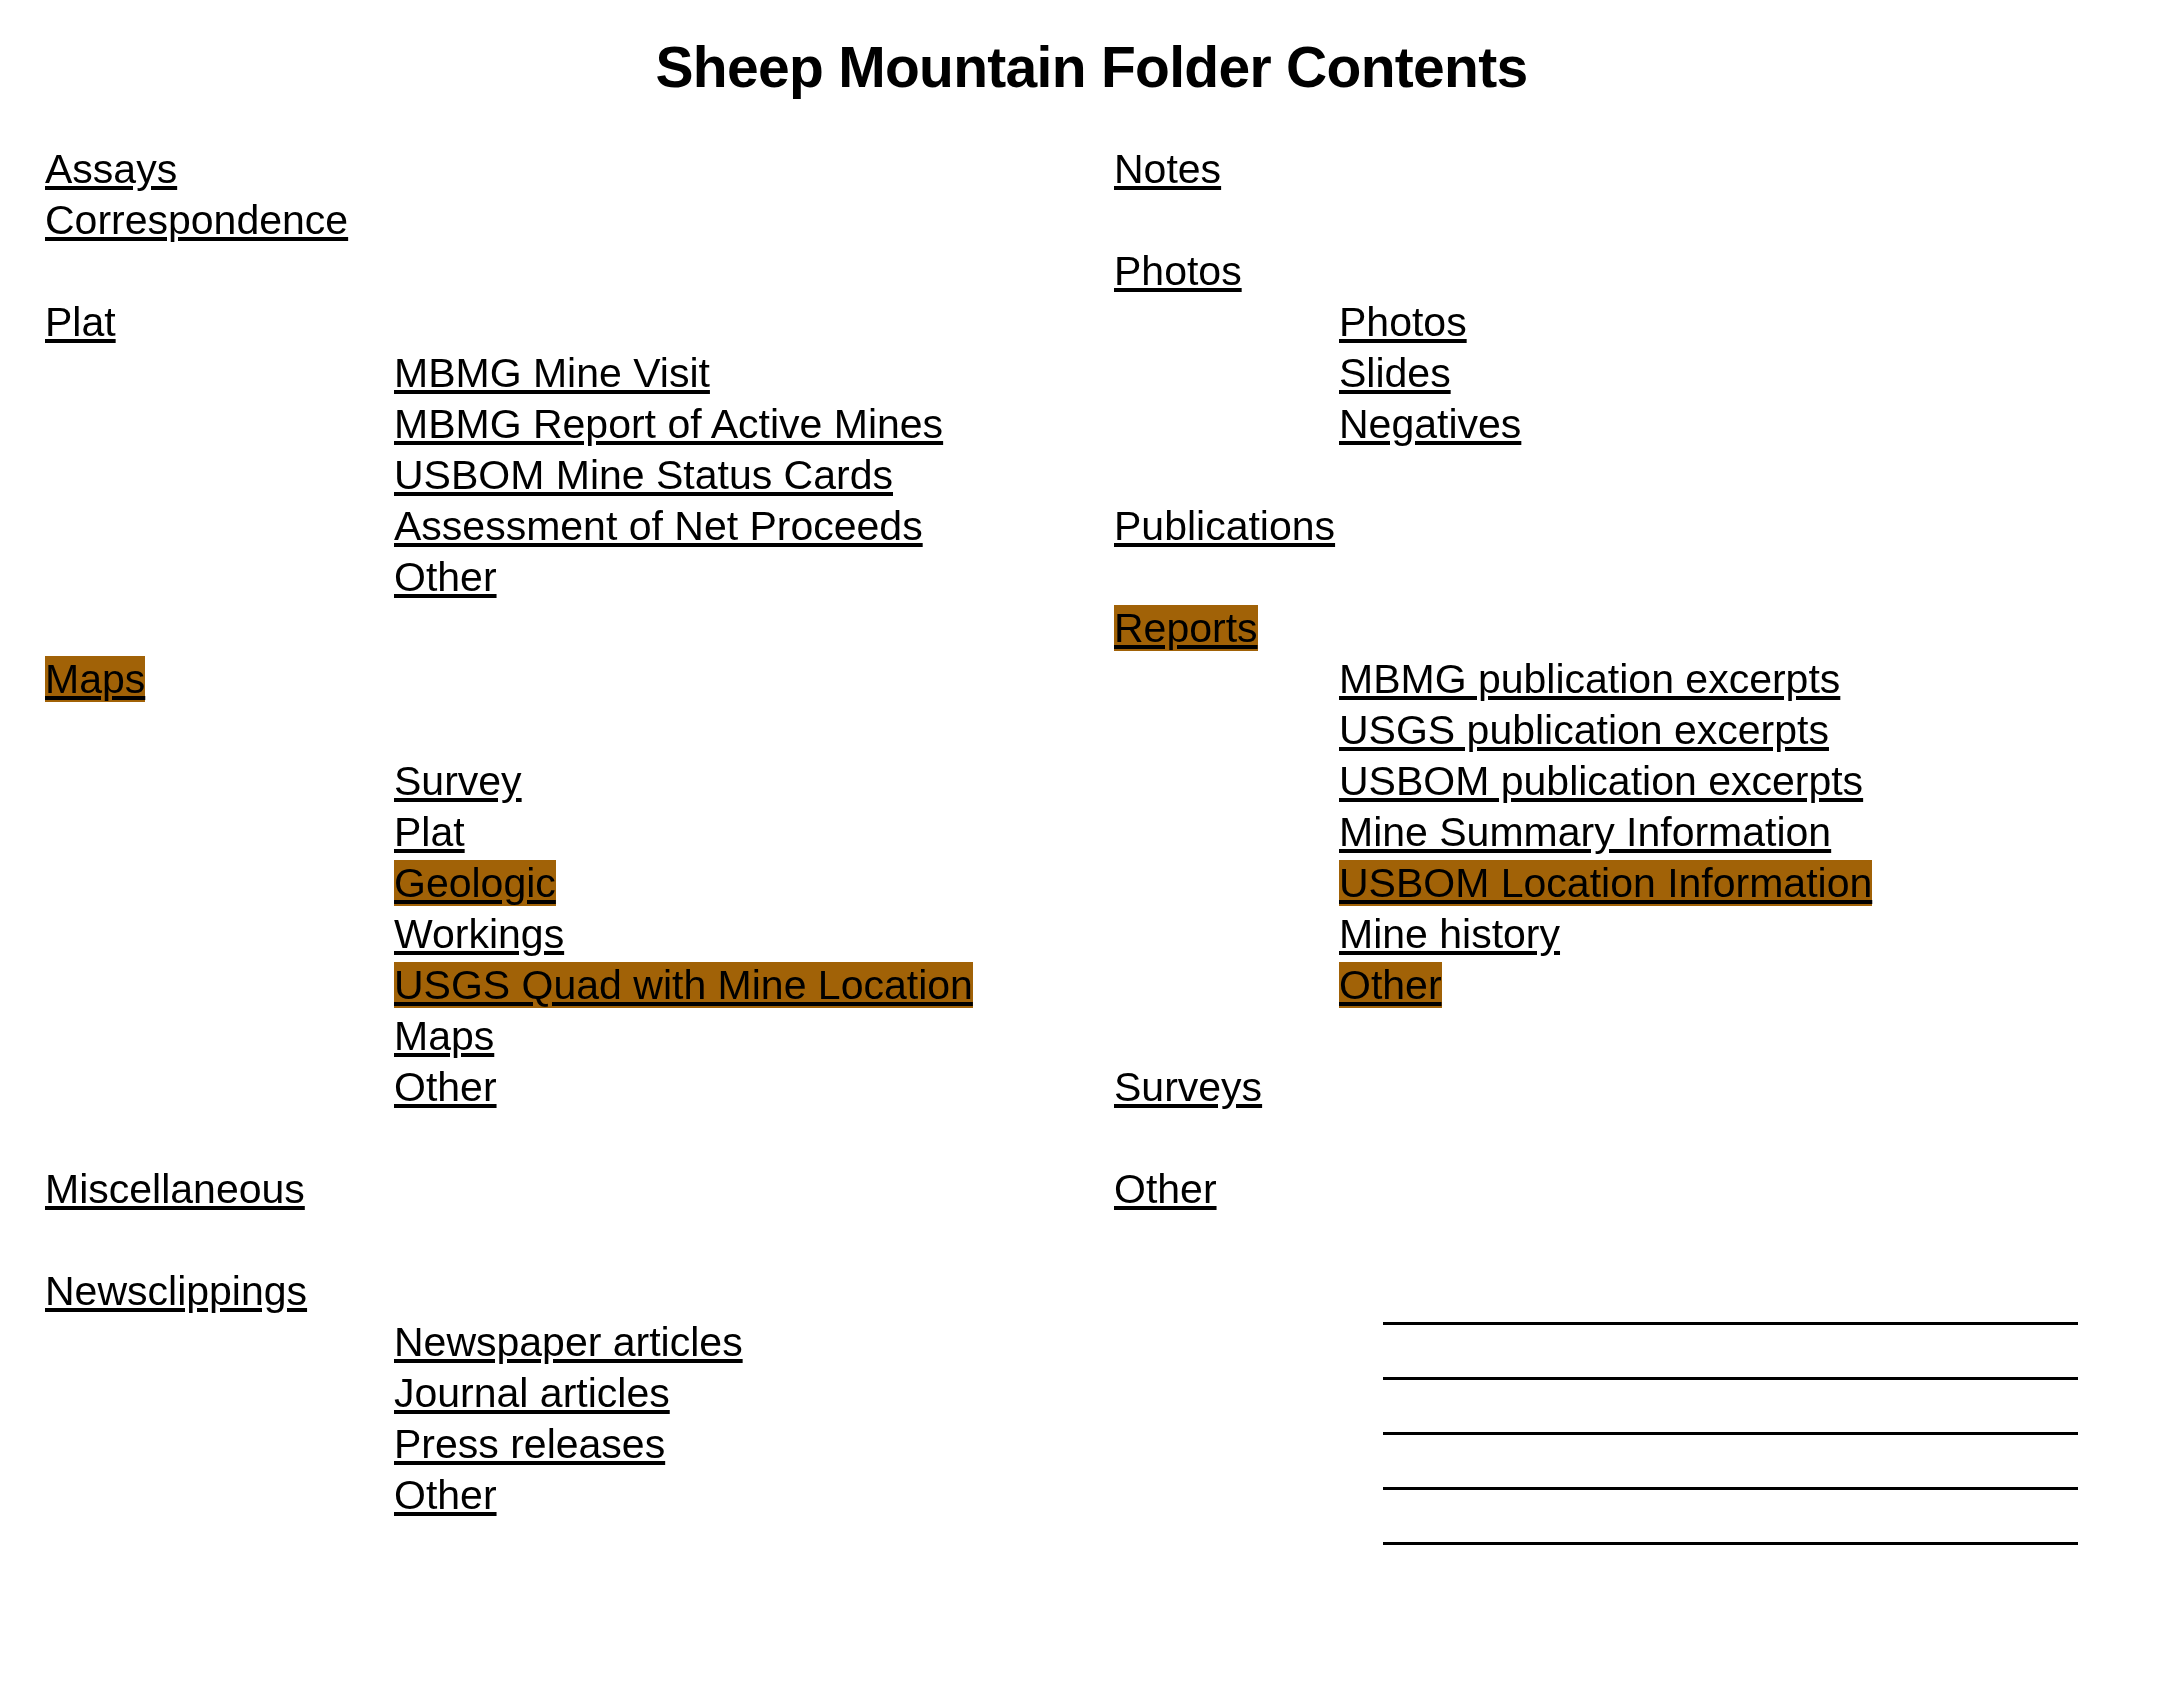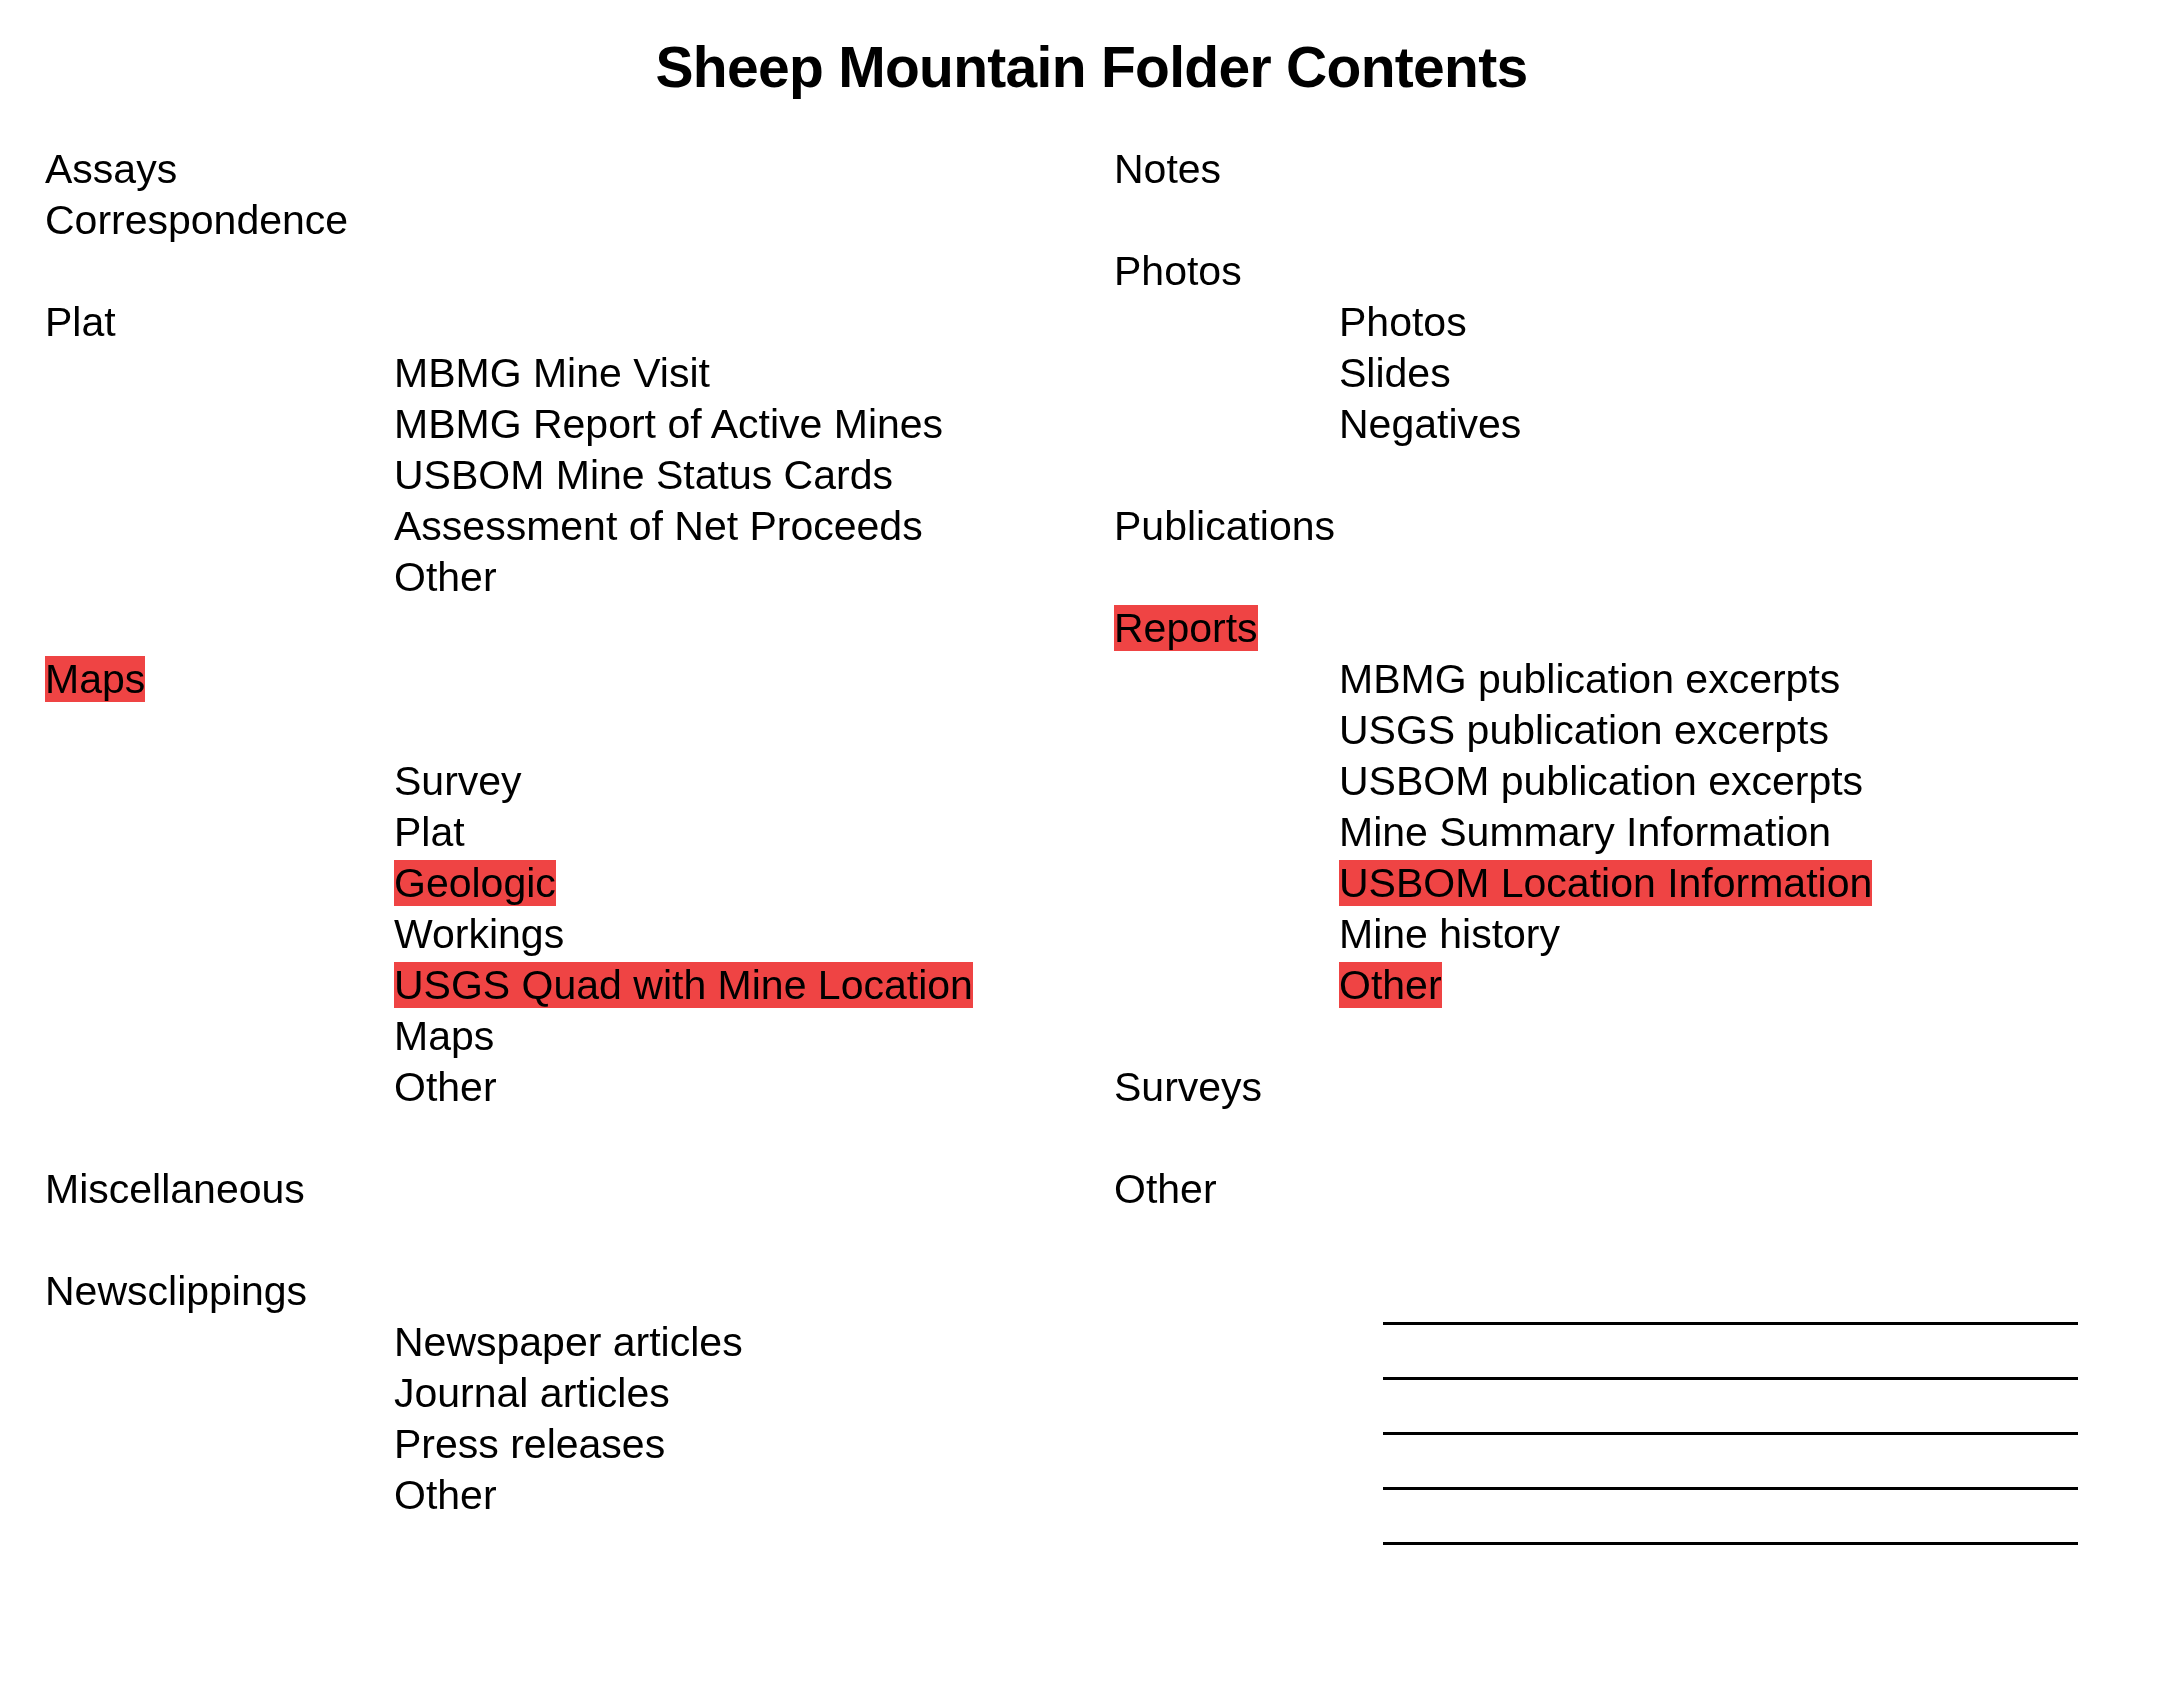--- a/index.html
+++ b/index.html
@@ -43,22 +43,22 @@
     line-height: 51px;
     font-size: 41px;
     white-space: nowrap;
   }
   .row.spacer { height: 51px; }
 
   .lvl0 { padding-left: 0px; }
   .lvl1 { padding-left: 349px; }
   .lvl1r { padding-left: 225px; }
 
-  .txt { display: inline; }
-  .hl { background: #ef4444; }
+  .txt { display: inline; text-decoration: underline; }
+  .hl { background: #a16207; }
 
   .blank-lines {
     position: absolute;
     left: 1383px;
     top: 1270px;
     width: 695px;
   }
   .blank-line {
     height: 52px;
     border-bottom: 3.3px solid #000000;

